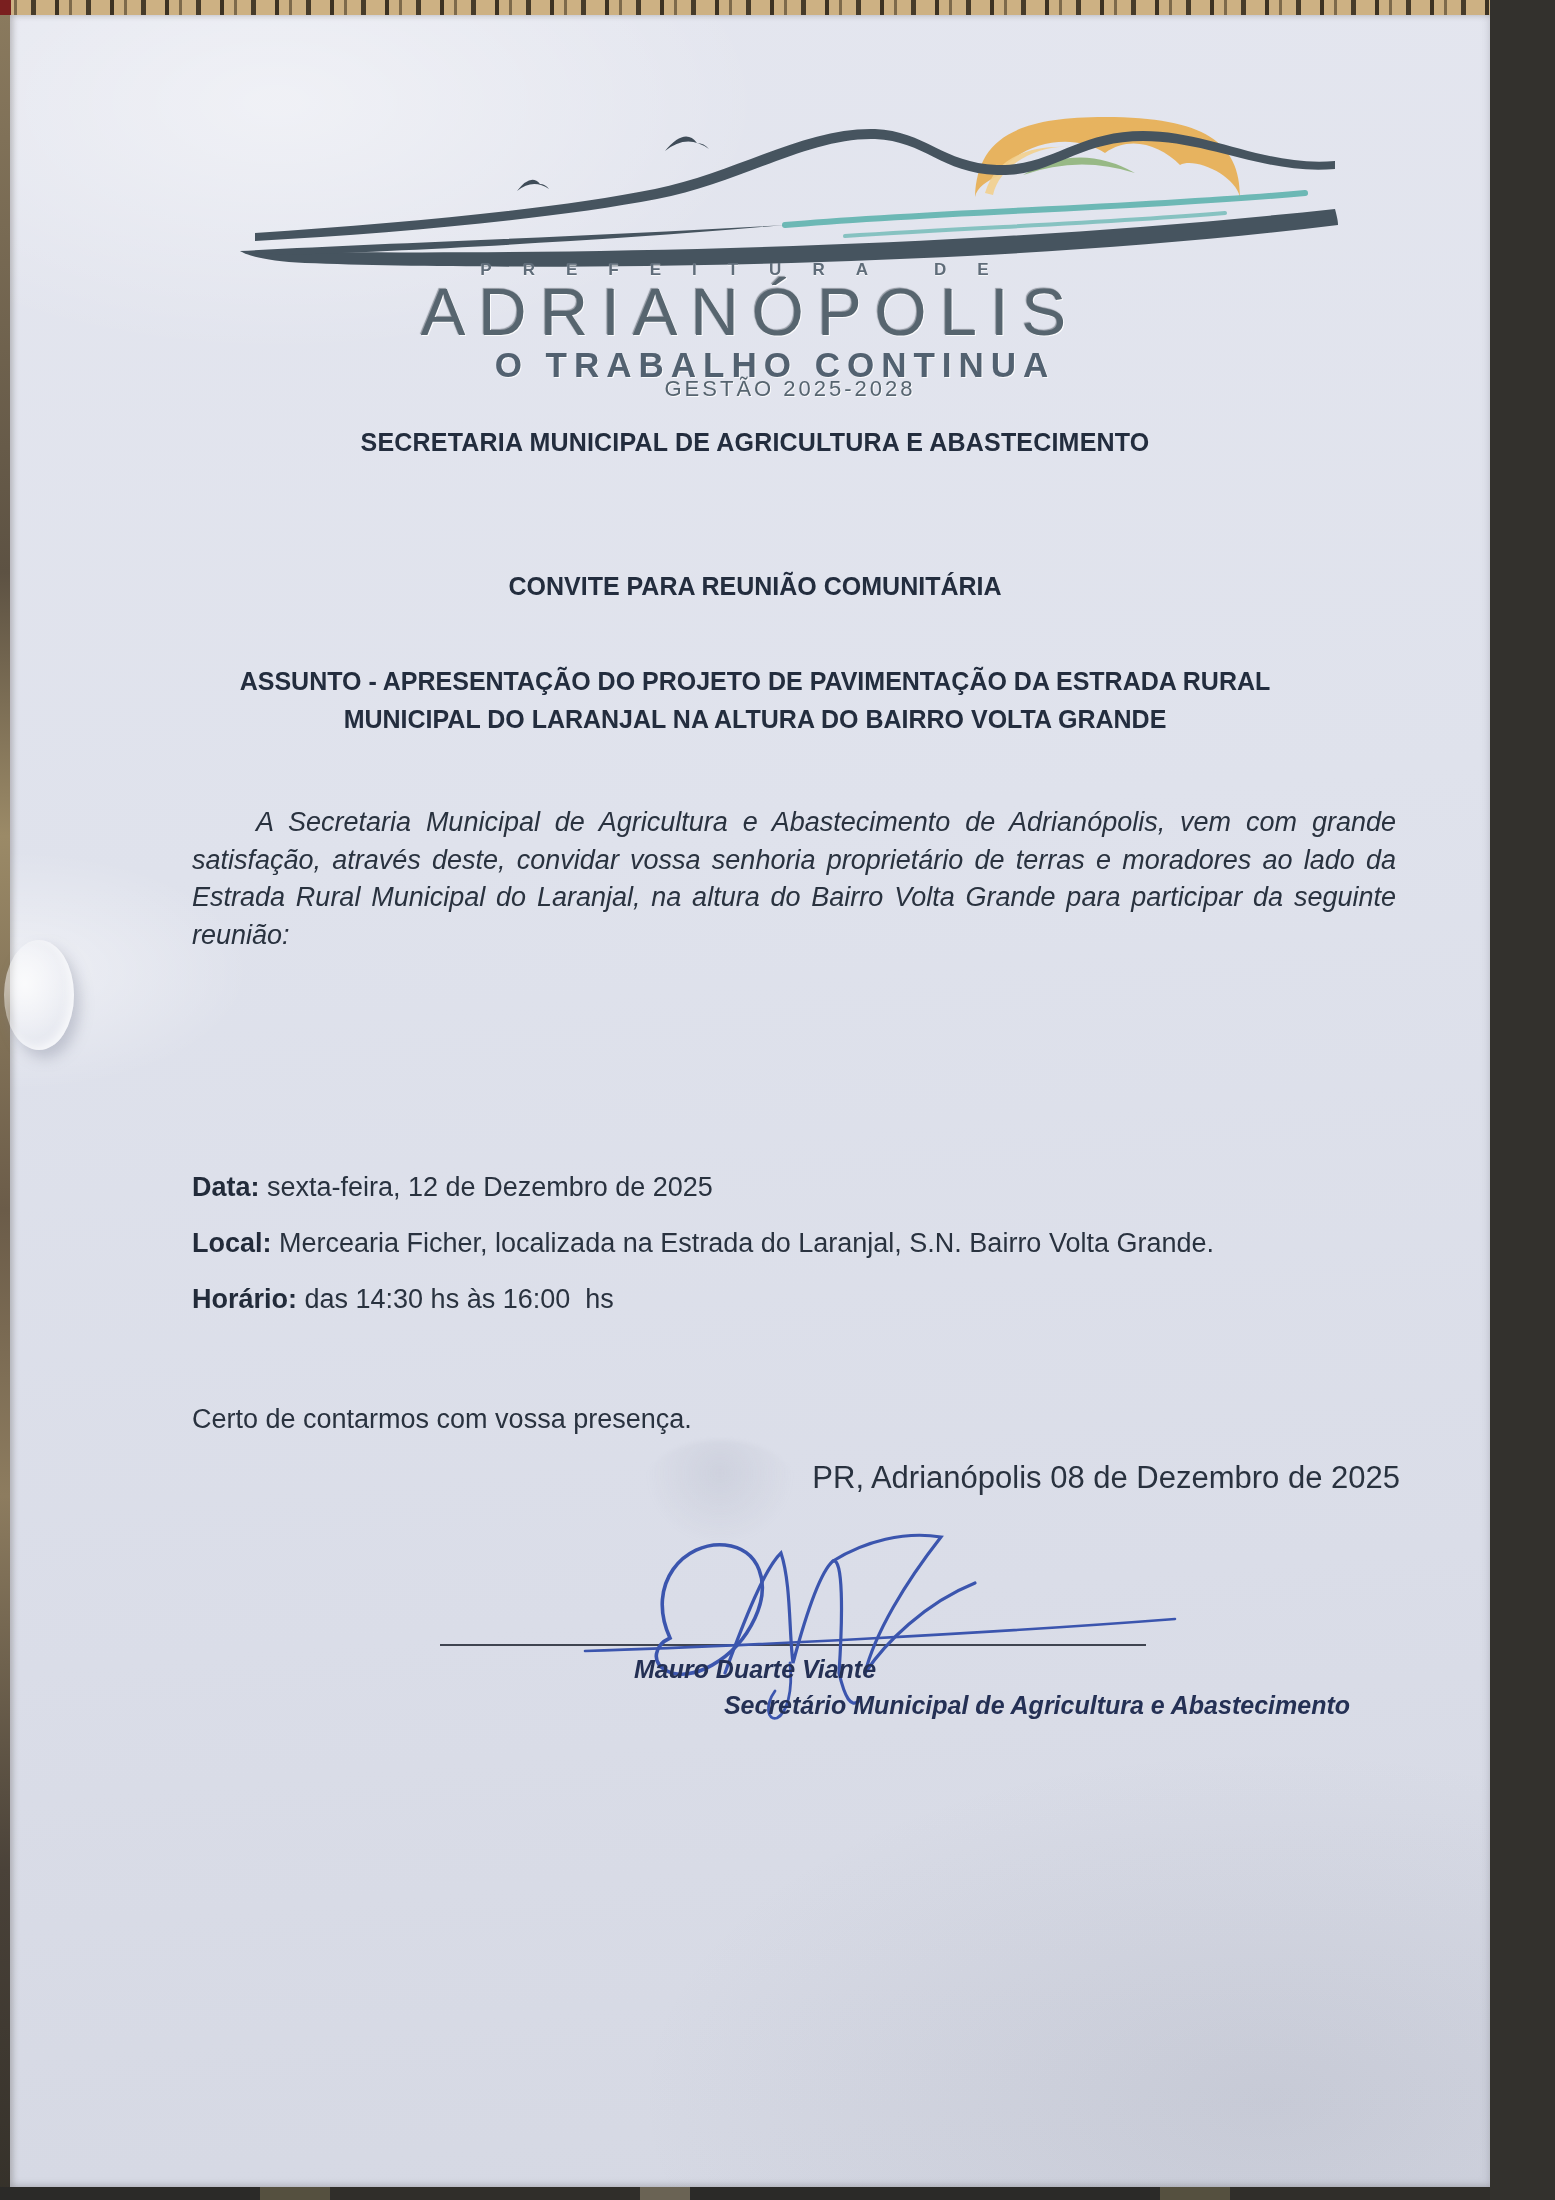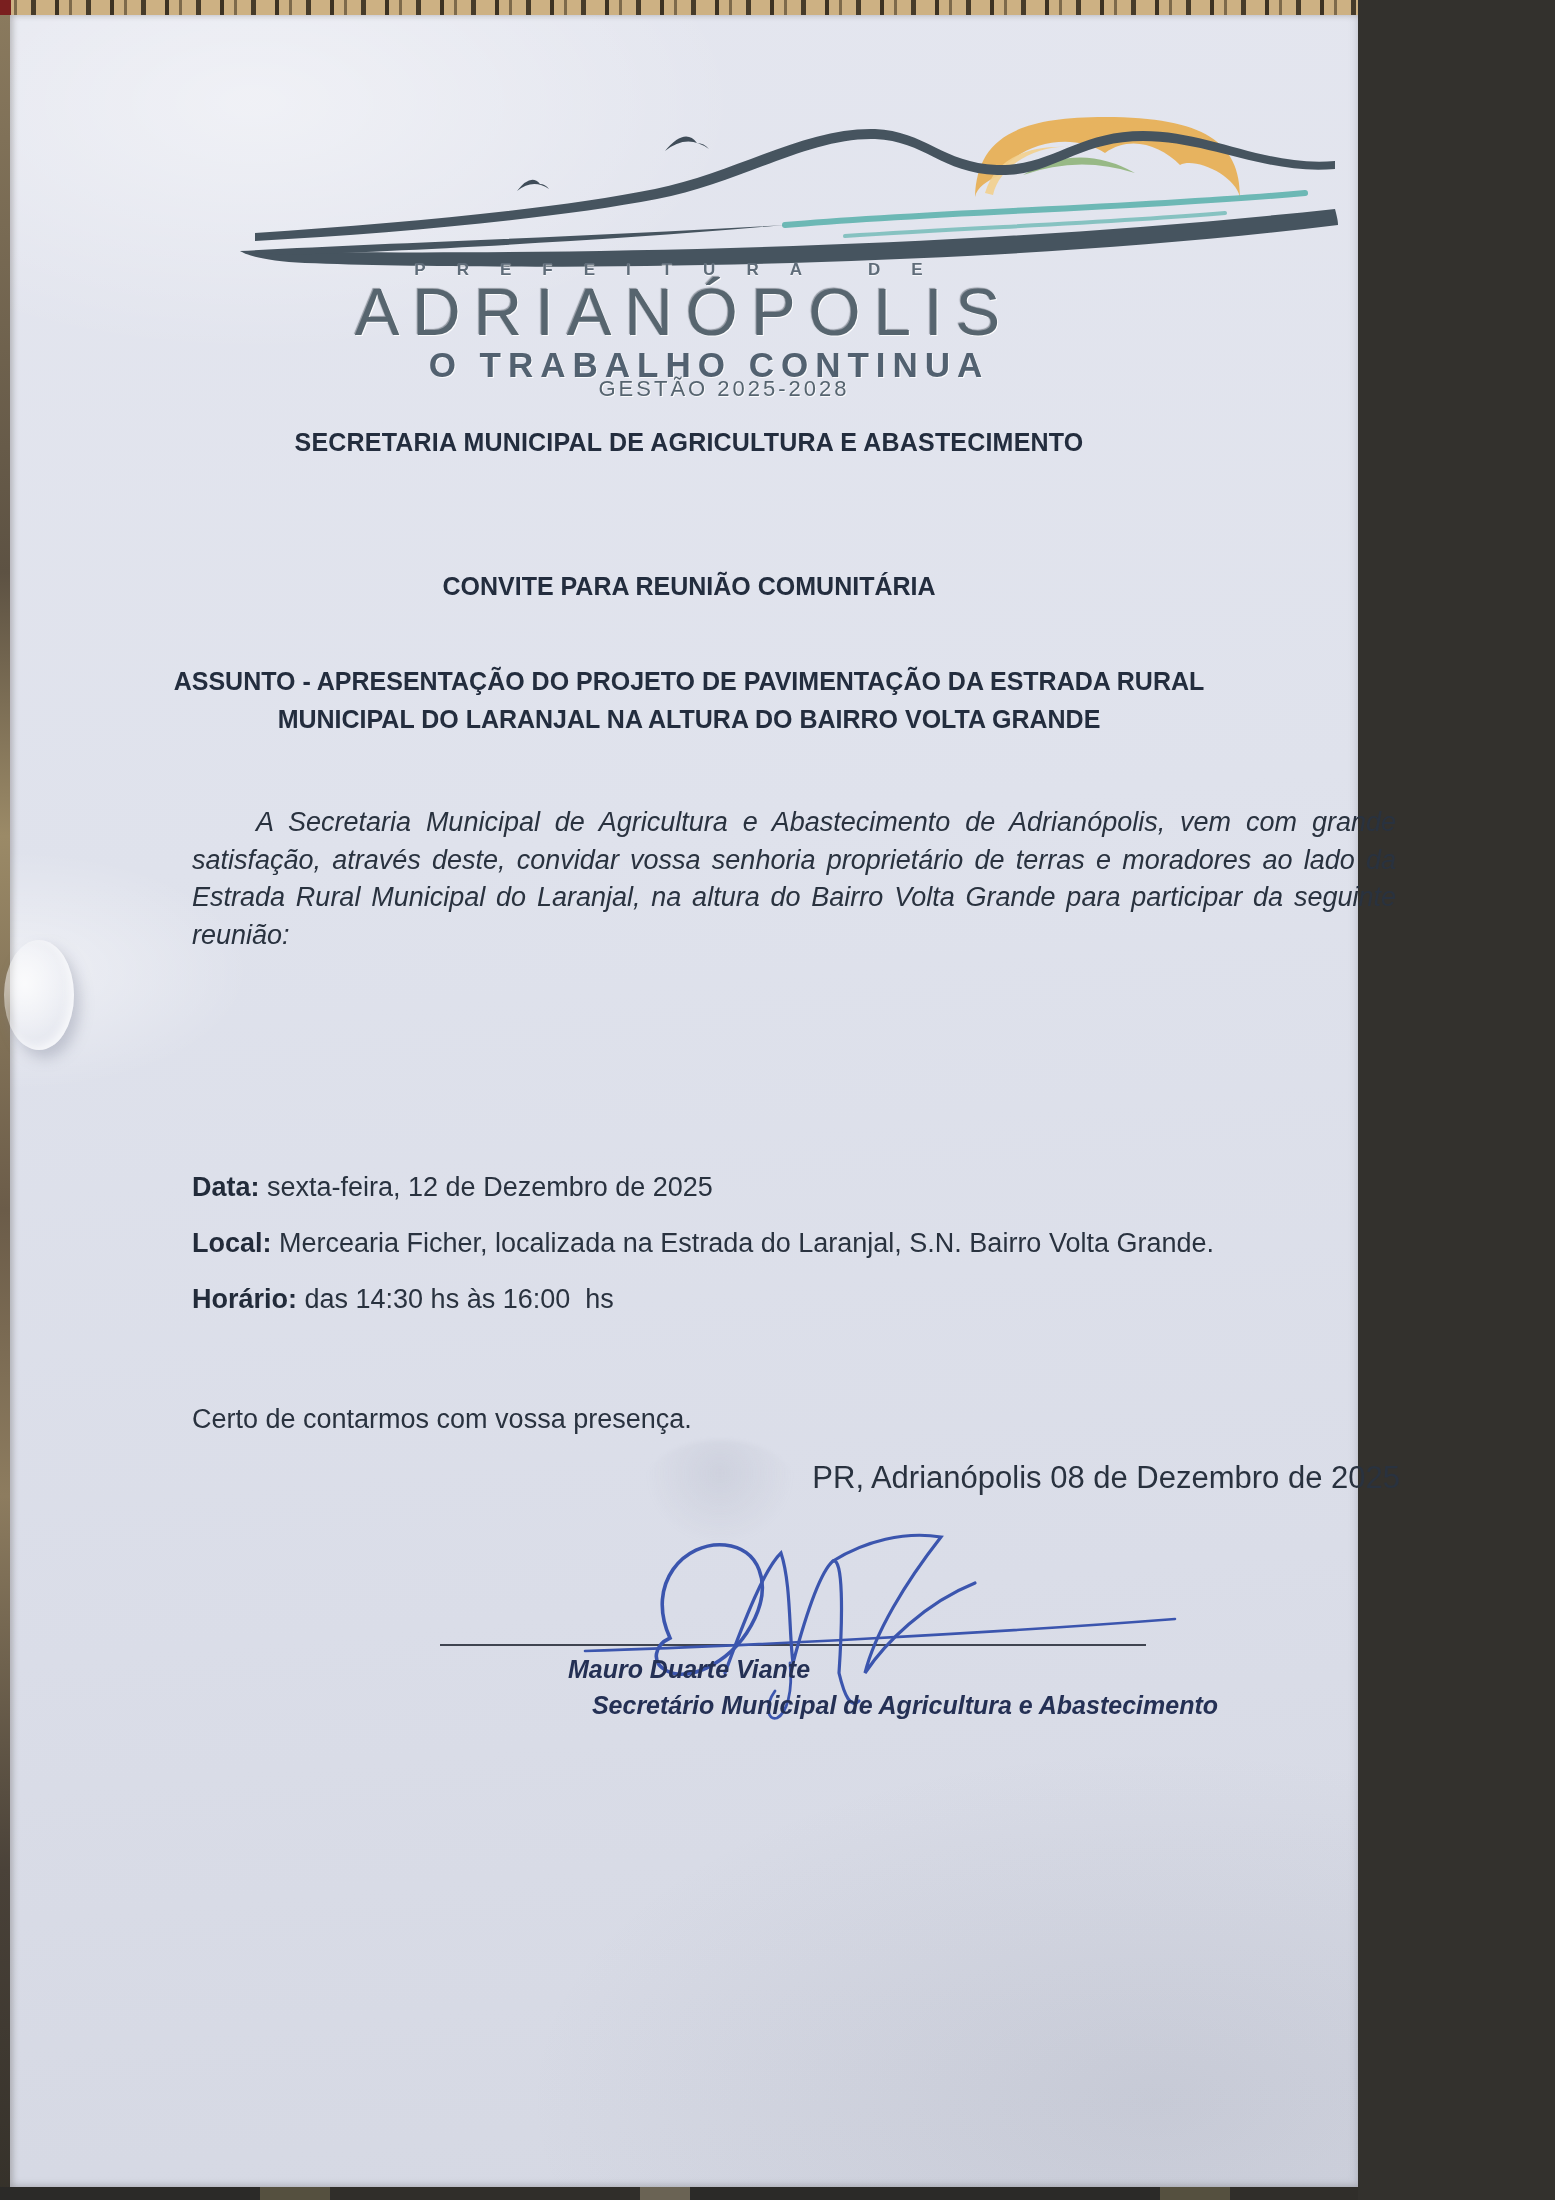--- a/index.html
+++ b/index.html
@@ -1,21 +1,21 @@
 <!DOCTYPE html>
 <html><head>
 <meta charset="utf-8">
 <style>
   html,body{margin:0;padding:0;}
   body{
     width:1555px;height:2200px;overflow:hidden;
     font-family:"Liberation Sans",sans-serif;
     background:#33312d;
   }
-  .scene{position:relative;width:1358px;height:2200px;}
+  .scene{position:relative;width:1490px;height:2200px;}
 
   
   .bg-top{
     position:absolute;left:0;top:0;width:100%;height:15px;
     background:
       repeating-linear-gradient(90deg,
         rgba(35,28,18,.85) 0 4px, rgba(35,28,18,0) 4px 14px,
         rgba(60,48,30,.55) 14px 17px, rgba(60,48,30,0) 17px 31px,
         rgba(25,20,12,.75) 31px 36px, rgba(25,20,12,0) 36px 55px),
       #cdb183;

